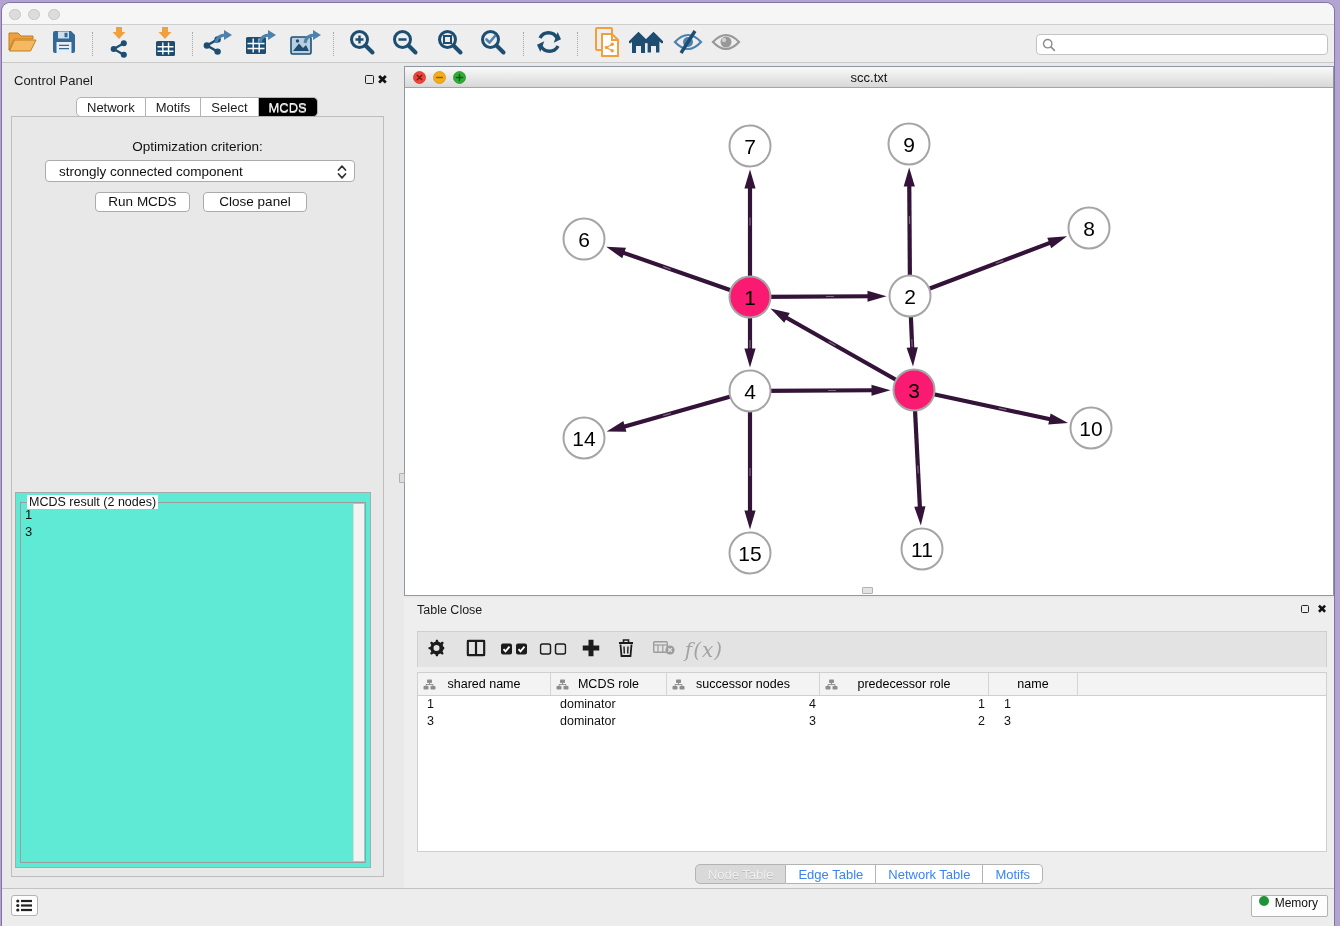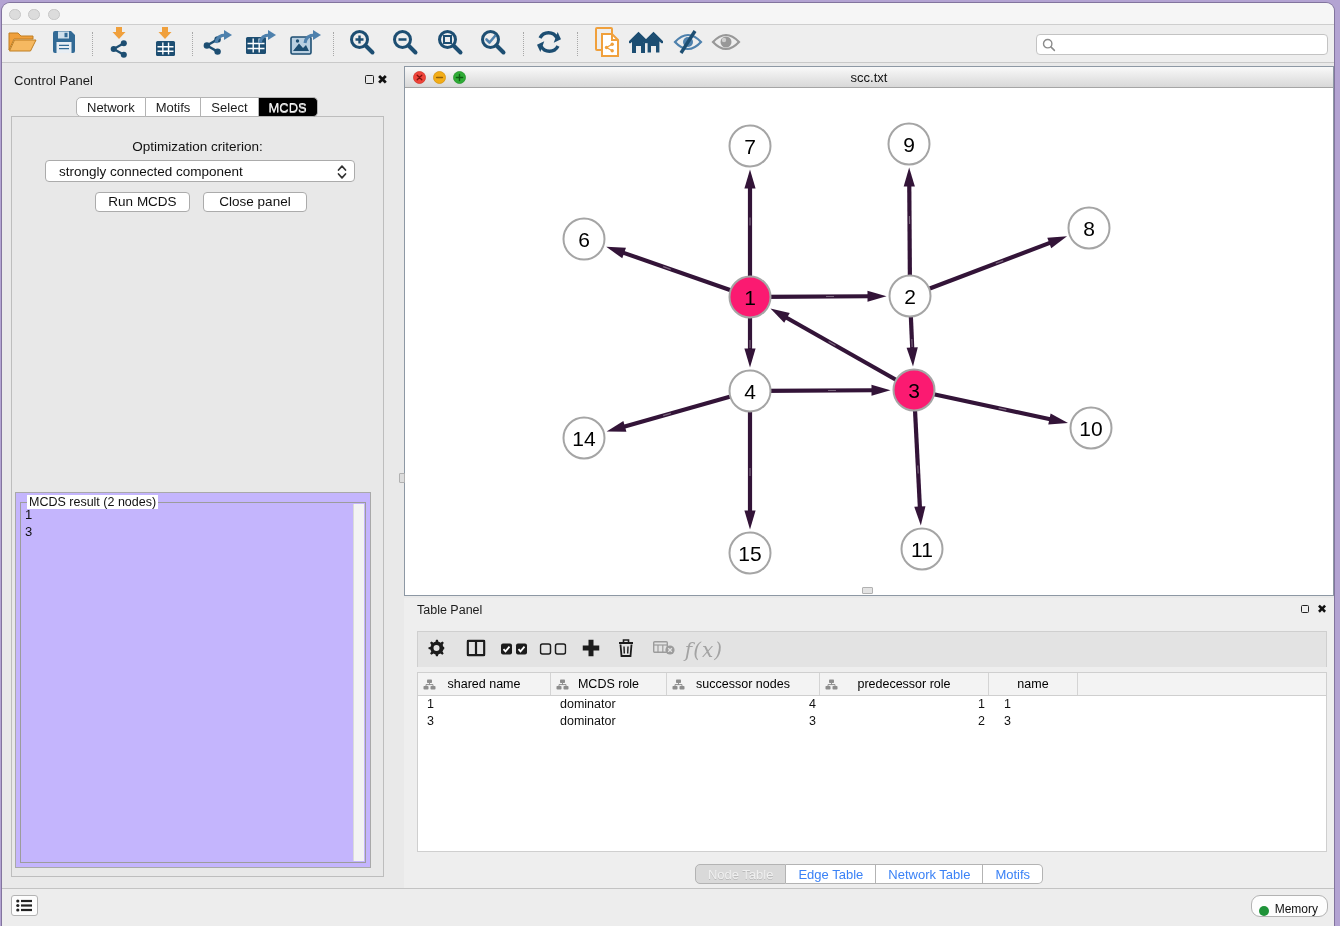--- a/index.html
+++ b/index.html
@@ -41,21 +41,21 @@
   .cp-tab.sel { background:#000000; color:#f4f4f4; text-shadow:0 1px 0 #bbb; }
   .cp-content { position:absolute; left:9px; right:10px; top:53px; bottom:11px;
                 background:#e8e8e8; border:1px solid #bdbdbd; }
   .opt-label { position:absolute; left:0; right:0; top:22px; text-align:center; font-size:13.5px; color:#111; }
   .criterion { position:absolute; left:33px; top:43px; width:310px; height:22px; background:#fff;
                border:1px solid #ababab; border-radius:4px; font-size:13.5px; color:#111; cursor:pointer; }
   .criterion .val { position:absolute; left:13px; top:3px; }
   .criterion svg { position:absolute; right:6px; top:3px; }
   .cp-btn { position:absolute; top:75px; height:20px; background:#fff; border:1px solid #ababab;
             border-radius:4px; font-size:13.5px; color:#111; text-align:center; line-height:18px; cursor:pointer; }
-  .result-box { position:absolute; left:3px; right:12px; top:375px; bottom:8px; background:#c4b5fd;
+  .result-box { position:absolute; left:3px; right:12px; top:375px; bottom:8px; background:#5eead4;
                 border:1px solid #a9a9a9; }
   .result-border { position:absolute; left:4px; right:4px; top:9px; bottom:4px; border:1px solid #9c9c9c; }
   .result-title { position:absolute; left:6px; top:-8px; background:#fff; padding:0 2px;
                   font-size:12.5px; color:#111; }
   .result-lines { position:absolute; left:4px; top:4px; font-size:13px; color:#111; line-height:16.5px;
                   white-space:pre-line; }
   .result-scroll { position:absolute; top:1px; right:1px; bottom:1px; width:11px; background:#f3f3f3;
                    border-left:1px solid #dadada; }
   
   .vdiv-handle { position:absolute; left:396.5px; top:470px; width:6px; height:10px; background:#dddddd;
@@ -93,21 +93,21 @@
             color:#3b82f6; display:flex; align-items:center; padding:0 12px; cursor:pointer; }
   .tp-tab:first-child { border-left:1px solid #b3b3b3; border-radius:5px 0 0 5px; }
   .tp-tab:last-child { border-radius:0 5px 5px 0; }
   .tp-tab.sel { background:#d9d9d9; color:#f0f0f0; text-shadow:0 1px 0 #bbb; }
   
   .statusbar { position:absolute; left:0; bottom:0; width:100%; height:38px; background:#ededed;
                border-top:1px solid #c3c3c3; }
   .sb-left-btn { position:absolute; left:9px; top:6px; width:27px; height:21px; background:#fdfdfd;
                  border:1px solid #b3b3b3; border-radius:3px; cursor:pointer; }
   .sb-mem-btn { position:absolute; right:6px; top:6px; height:22px; background:#fdfdfd;
-                border:1px solid #b3b3b3; border-radius:9px; display:flex; align-items:flex-end;
+                border:1px solid #b3b3b3; border-radius:2px; display:flex; align-items:flex-start;
                 padding:0 9px 0 7px; cursor:pointer; }
   .sb-mem-btn .dot { width:10px; height:10px; border-radius:50%; margin-right:6px; }
   .sb-mem-btn .lbl { font-size:12px; color:#111; }
 </style>
 </head>
 <body>
 
 <div class="window">
 
   <div class="titlebar">
@@ -408,21 +408,21 @@
             <text x="179" y="357.5" text-anchor="middle" font-size="21" fill="#000000" font-family="&quot;Liberation Sans&quot;,sans-serif">14</text>
           </g>
           <g>
             <circle cx="345" cy="465" r="20.5" fill="#ffffff" stroke="#a5a5a5" stroke-width="2"></circle>
             <text x="345" y="472.5" text-anchor="middle" font-size="21" fill="#000000" font-family="&quot;Liberation Sans&quot;,sans-serif">15</text>
           </g>
         </svg></div>
   </div>
 
   <div class="tpanel">
-    <div class="panel-title" style="left:13px; top:5px; font-size:12.5px">Table Panel</div>
+    <div class="panel-title" style="left:13px; top:5px; font-size:12.5px">Table Close</div>
     <span class="win-sq" style="left:897px; top:7px; width:8px; height:8px"></span>
     <span class="win-x" style="left:913px; top:6px; font-size:12px">✖</span>
     <div class="tp-toolbar" id="tp-toolbar">
         <span class="tp-icon" style="left: 18px;"><svg width="17" height="17" viewBox="0 0 17 17">
      <path fill="#1c1c1c" d="M8.5 0 L10.3 0 L10.9 2.3 A6.3 6.3 0 0 1 12.9 3.2 L15 2 L16.3 3.3 L15.1 5.4 A6.3 6.3 0 0 1 16 7.4 L17 7.7 L17 9.5 L15.9 9.9 A6.3 6.3 0 0 1 15 11.9 L16.2 14 L14.9 15.3 L12.8 14.1 A6.3 6.3 0 0 1 10.8 15 L10.3 17 L8.5 17 L8 15 A6.3 6.3 0 0 1 6 14.1 L3.9 15.3 L2.6 14 L3.8 11.9 A6.3 6.3 0 0 1 2.9 9.9 L1 9.5 L1 7.7 L2.9 7.4 A6.3 6.3 0 0 1 3.8 5.4 L2.6 3.3 L3.9 2 L6 3.2 A6.3 6.3 0 0 1 8 2.3 Z"></path>
      <circle cx="9" cy="8.5" r="3" fill="#e3e3e3"></circle>
           </svg></span>
         <span class="tp-icon" style="left: 58px;"><svg width="19" height="17" viewBox="0 0 19 17">
      <rect x="1.2" y="1.2" width="16.6" height="14.6" rx="1" fill="none" stroke="#1c1c1c" stroke-width="2.4"></rect>
      <line x1="9.5" y1="1.2" x2="9.5" y2="15.8" stroke="#1c1c1c" stroke-width="2.2"></line>

